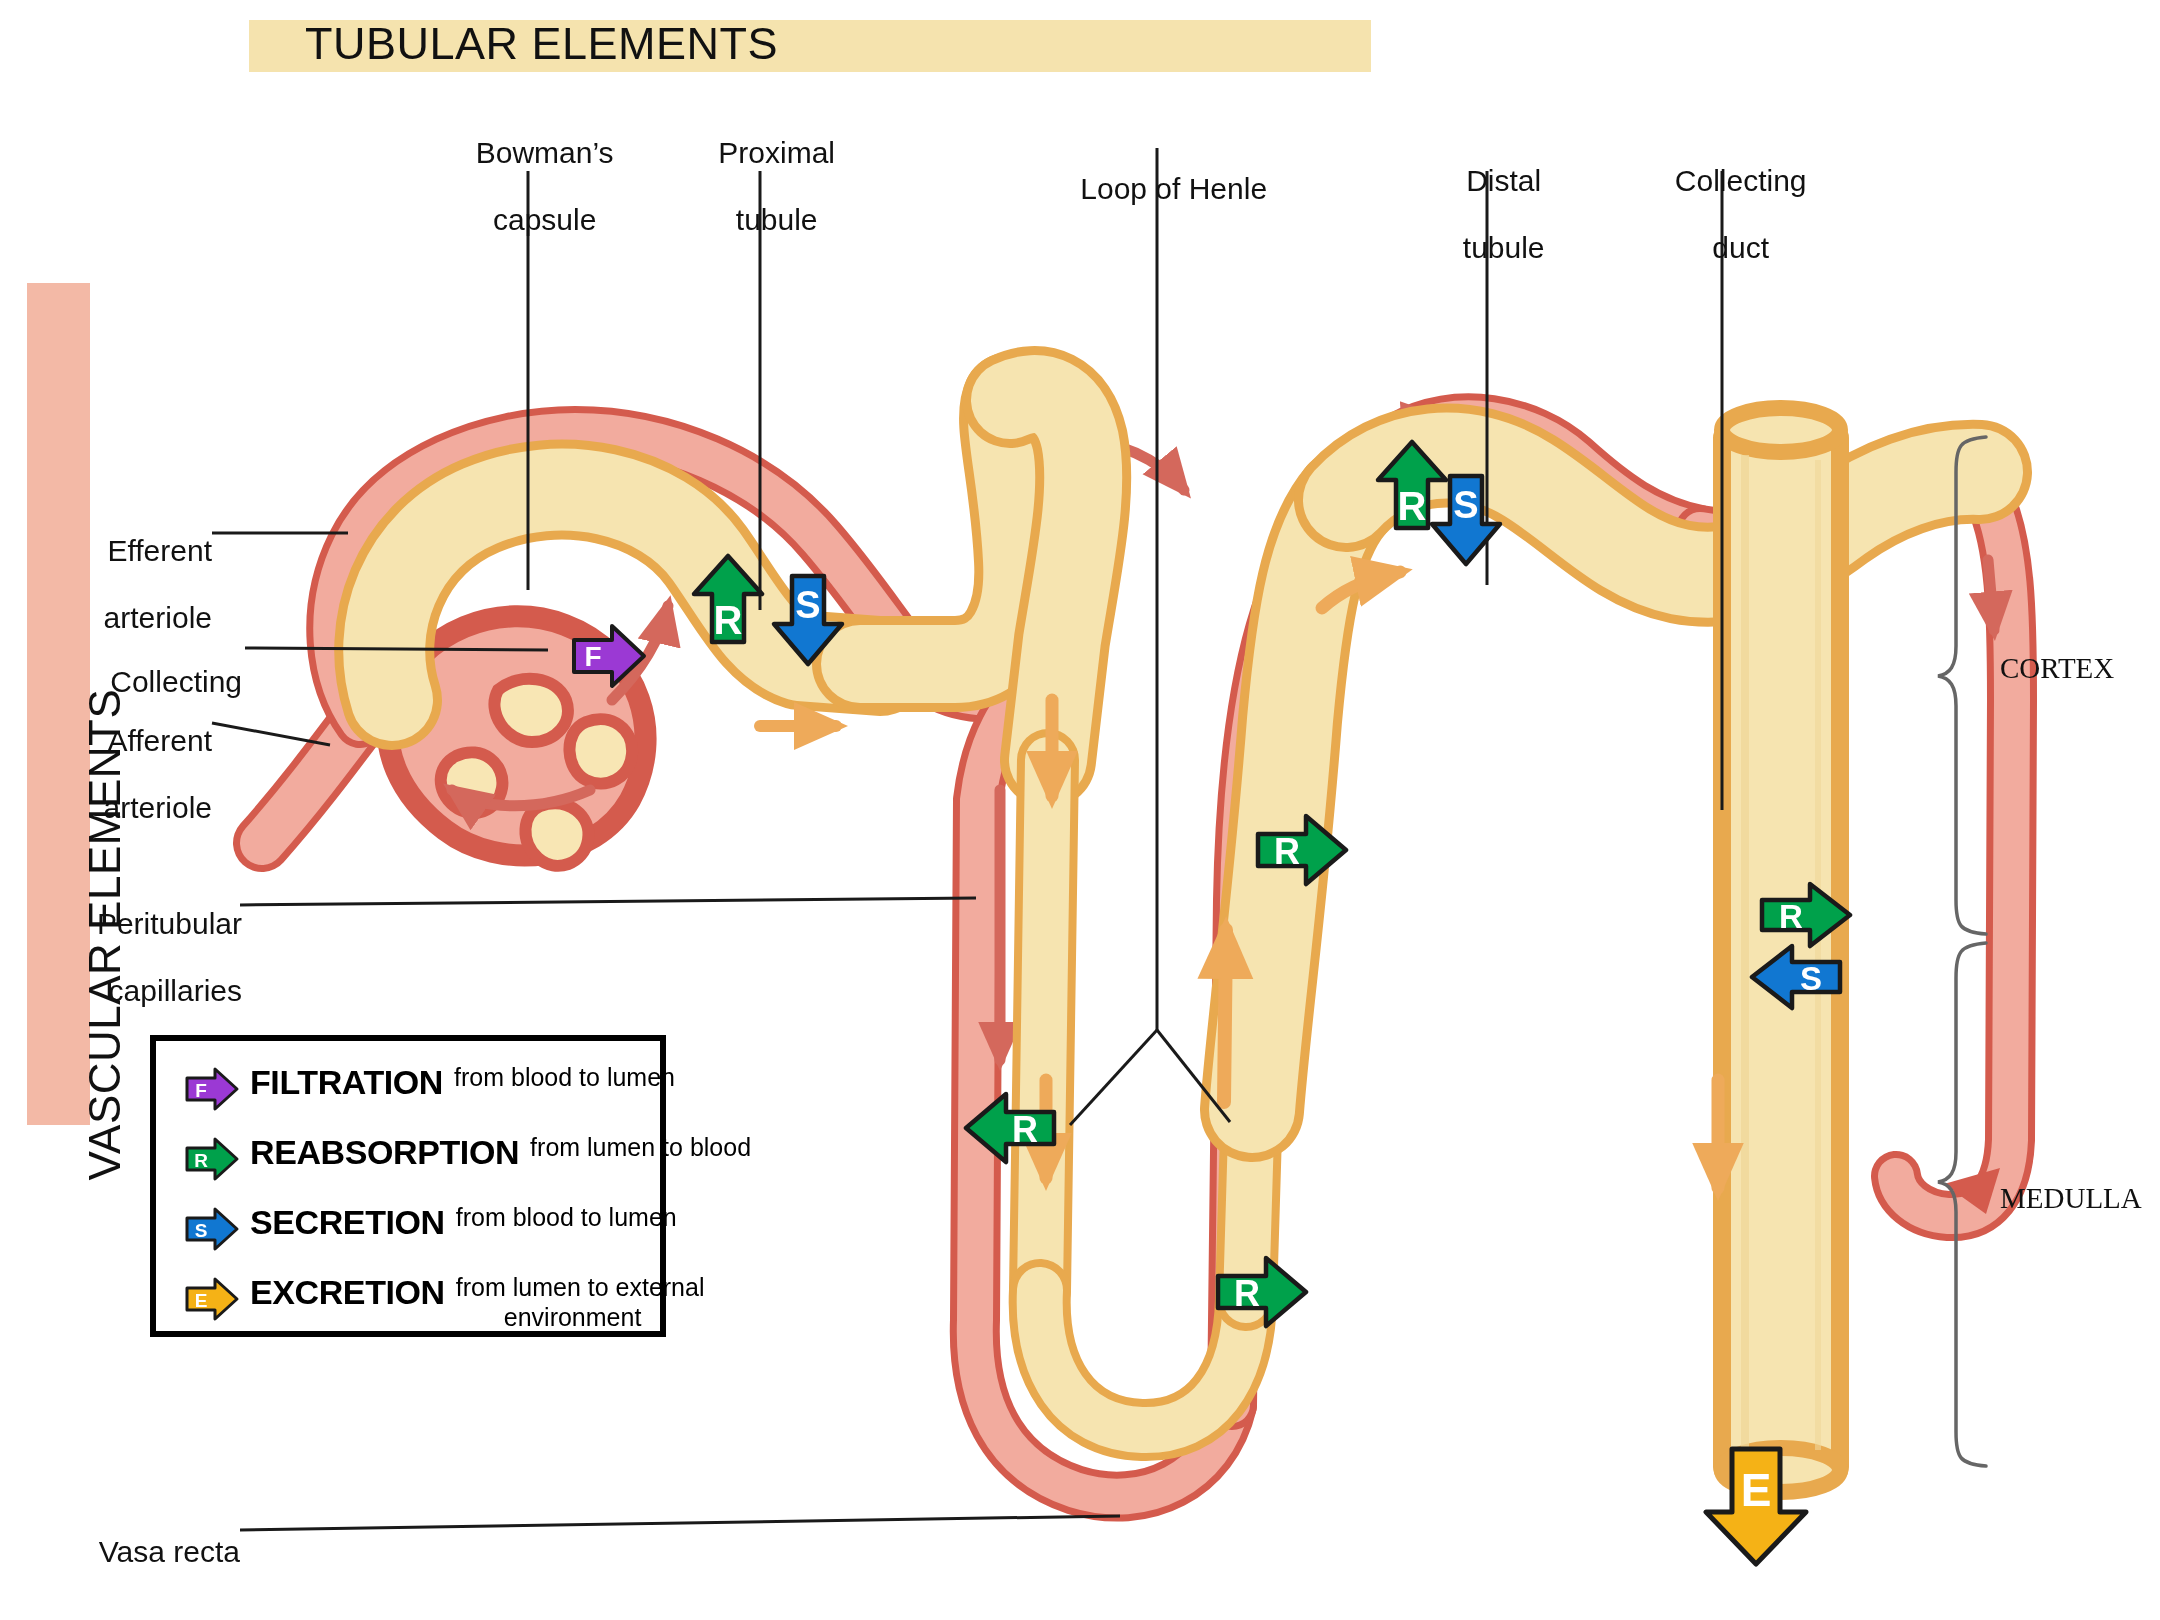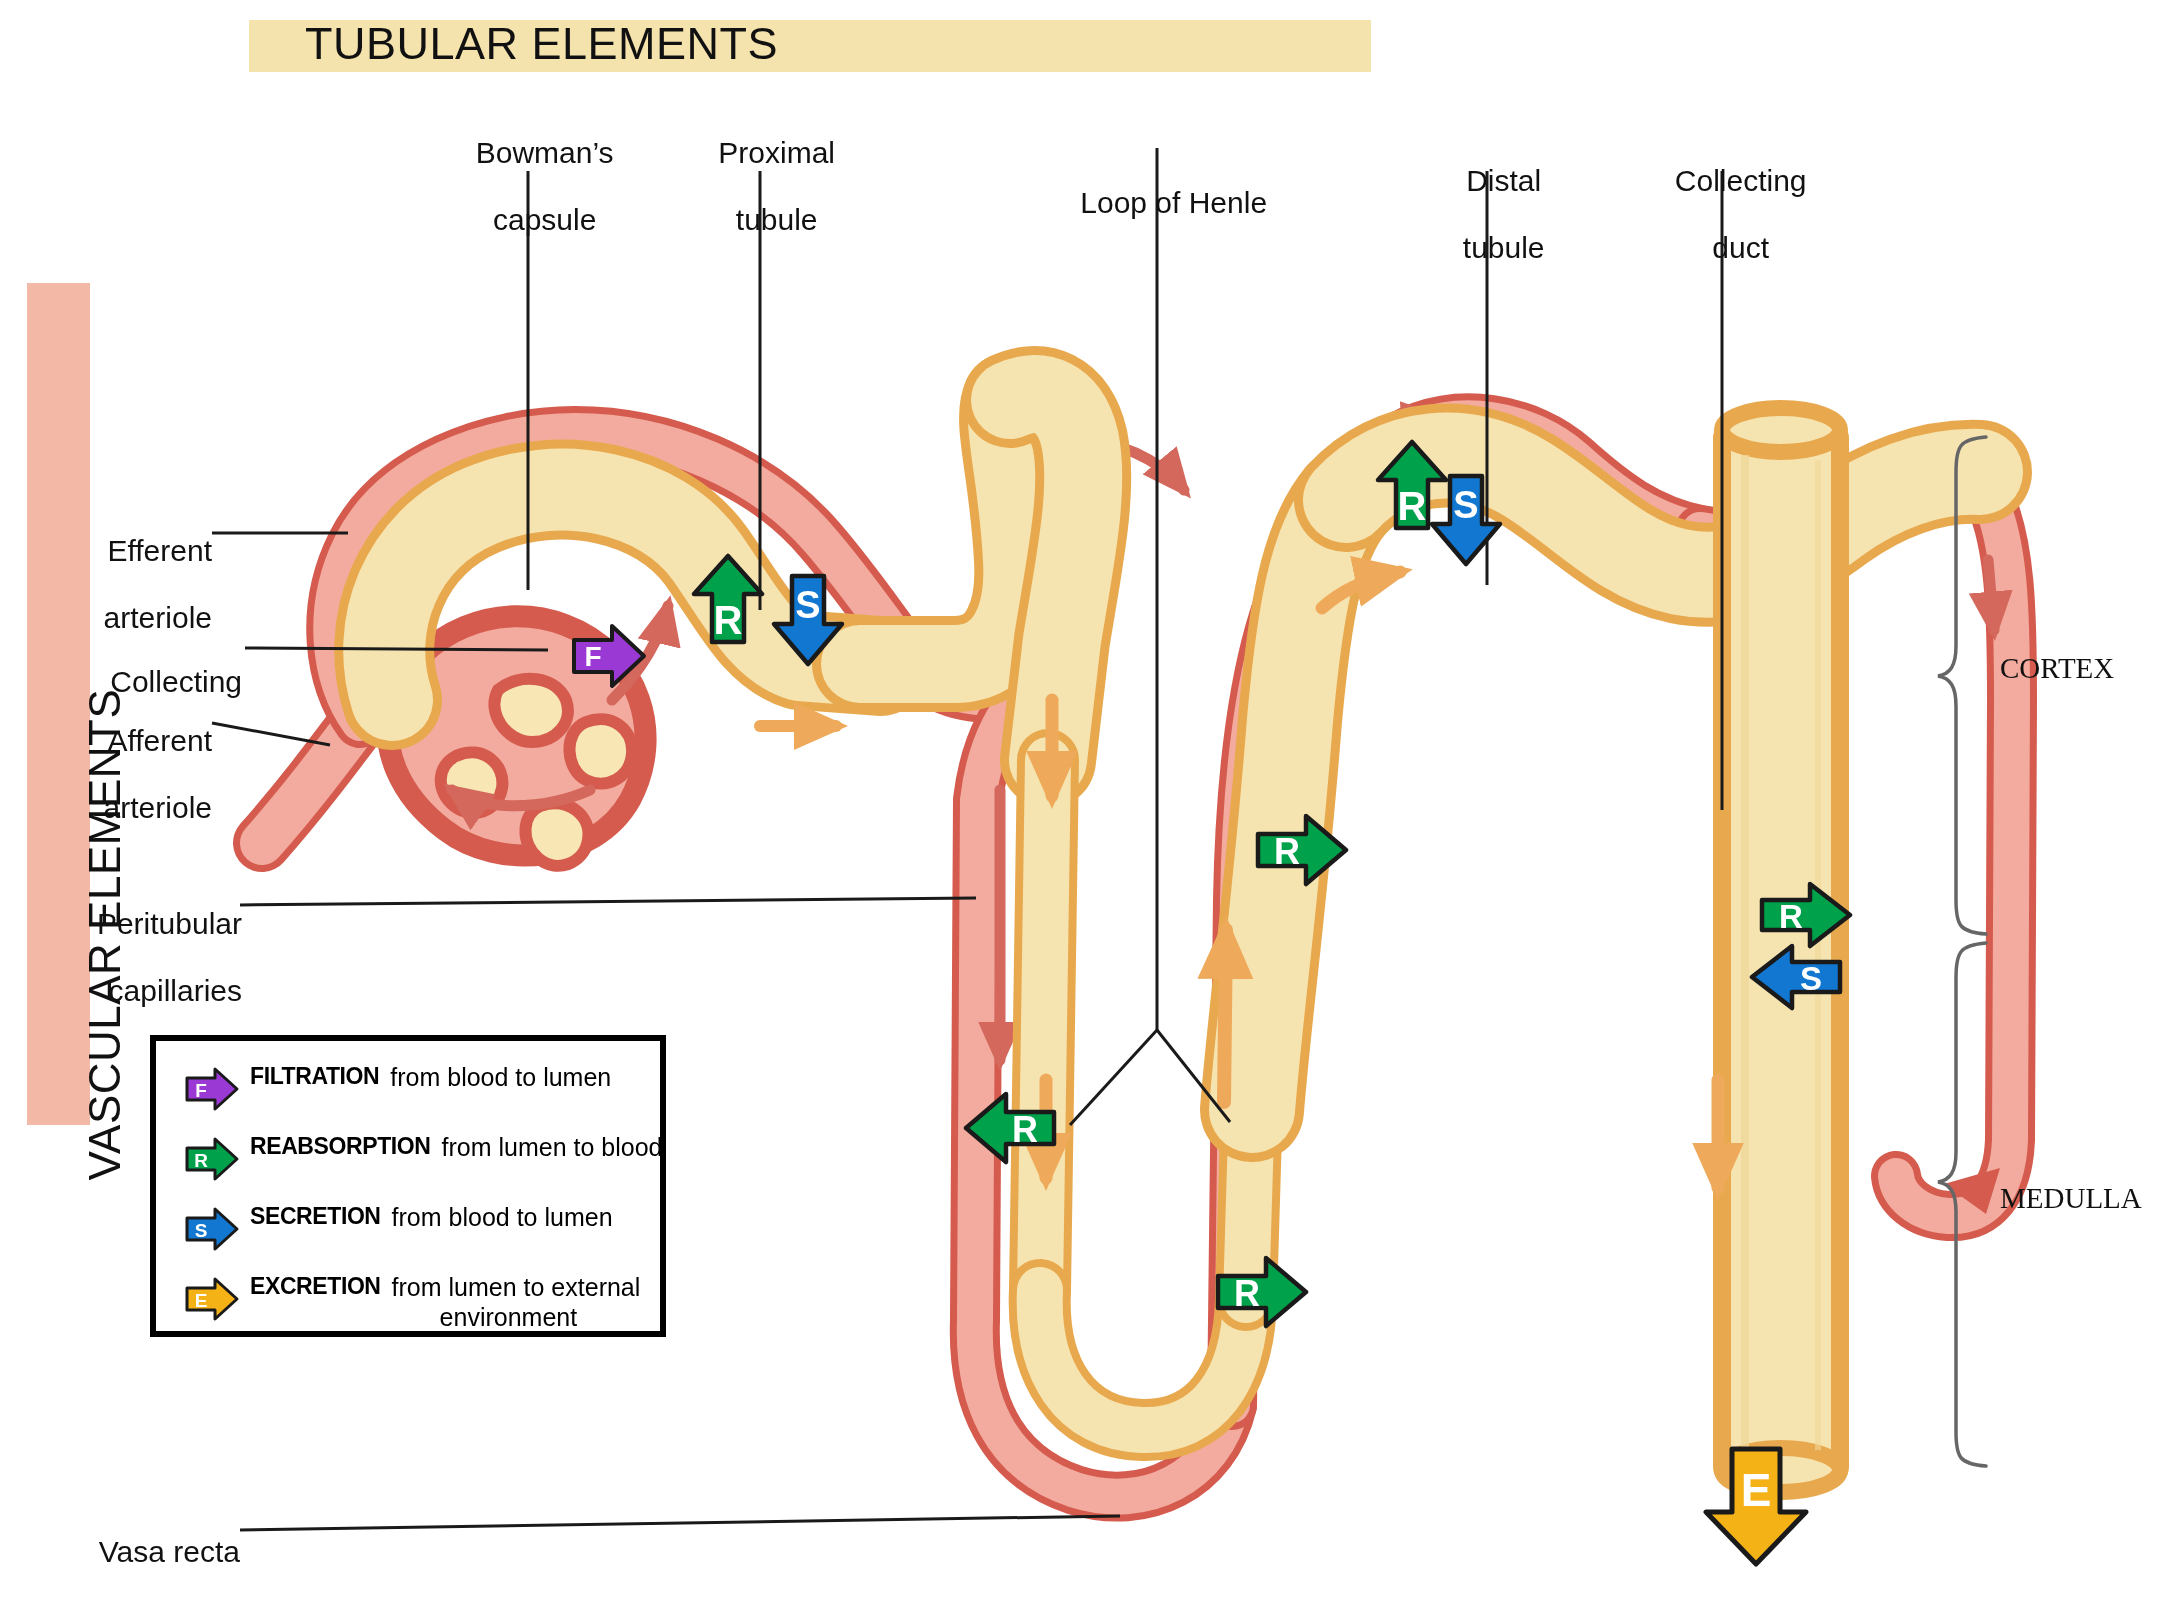--- a/index.html
+++ b/index.html
@@ -86,21 +86,21 @@
     align-items: flex-start;
     left: 28px;
   }
   .legend-icon {
     width: 56px; height: 48px;
     flex: 0 0 auto;
     margin-right: 10px;
     margin-top: 2px;
   }
   .legend-term {
-    font-size: 23px;
+    font-size: 34px;
     font-weight: bold;
     color: #000;
     white-space: nowrap;
     letter-spacing: -0.4px;
   }
   .legend-desc {
     font-size: 25px;
     color: #000;
     margin-left: 11px;
     white-space: pre;
@@ -336,21 +336,21 @@
   <div class="txt toplabel" style="left:408px; top:102px; width:240px;">
     <span>Bowman’s</span><br>
     <span>capsule</span>
   </div>
 
   <div class="txt toplabel" style="left:650px; top:102px; width:220px;">
     <span>Proximal</span><br>
     <span>tubule</span>
   </div>
 
-  <div class="txt toplabel" style="left:1007px; top:152px; width:300px;">
+  <div class="txt toplabel" style="left:1007px; top:138px; width:300px;">
     <span>Loop of Henle</span>
   </div>
 
   <div class="txt toplabel" style="left:1377px; top:130px; width:220px;">
     <span>Distal</span><br>
     <span>tubule</span>
   </div>
 
   <div class="txt toplabel" style="left:1610px; top:130px; width:228px;">
     <span>Collecting</span><br>

